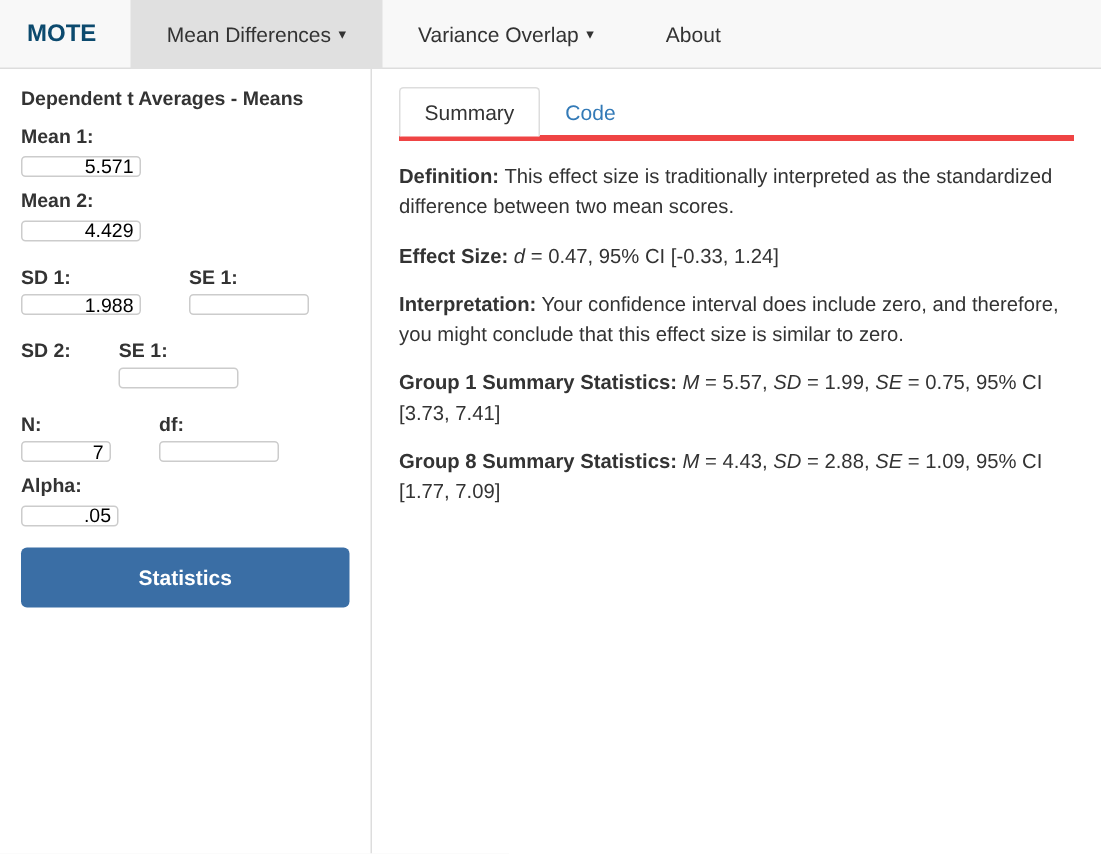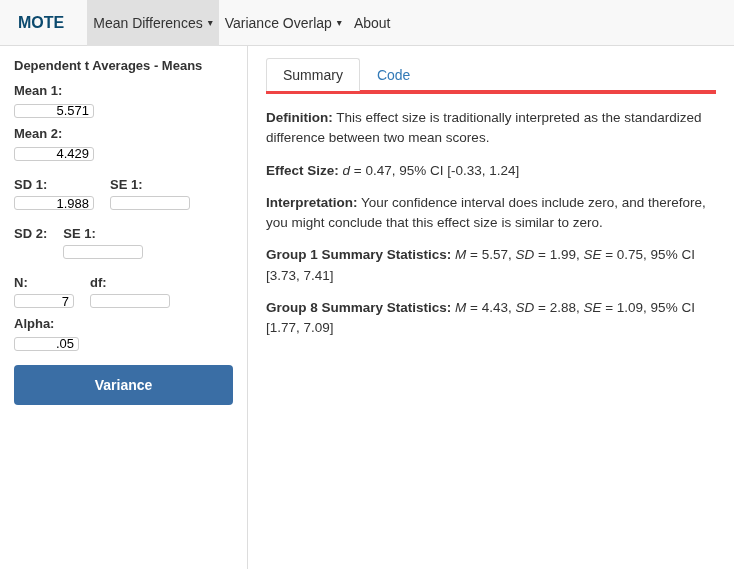--- a/index.html
+++ b/index.html
@@ -17,21 +17,21 @@
     .navbar-brand {
       font-weight: bold;
       font-size: 16px;
       color: #0c4a6e;
       margin-right: 15px;
       padding: 0 8px;
     }
     .nav-item {
       display: flex;
       align-items: center;
-      padding: 0 6px;
+      padding: 0 24px;
       height: 46px;
       cursor: pointer;
       font-size: 14px;
       color: #333;
       position: relative;
     }
     .nav-item.active { background: #e0e0e0; }
     .nav-dropdown-arrow {
       margin-left: 5px;
       font-size: 10px;
@@ -69,21 +69,21 @@
       height: 14px;
       border: 1px solid #ccc;
       border-radius: 3px;
       padding: 4px 4px;
       font-size: 13px;
       background: #fff;
       text-align: right;
     }
     .row-two {
       display: flex;
-      gap: 16px;
+      gap: 32px;
       align-items: flex-start;
     }
     .field-group {
       display: flex;
       flex-direction: column;
     }
     .calculate-btn {
       margin-top: 14px;
       width: 100%;
       height: 40px;
@@ -194,21 +194,21 @@
       </div>
       <div class="field-group">
         <div class="field-label">df:</div>
         <input class="input-field" type="text" value="" style="">
       </div>
     </div>
 
     <div class="field-label">Alpha:</div>
     <input class="input-field" type="text" value=".05" style="width: 65px;">
 
-    <button class="calculate-btn">Variance</button>
+    <button class="calculate-btn">Statistics</button>
   </div>
 
   <div class="right-panel">
 
     <div class="tabs">
       <div class="tab active">Summary</div>
       <div class="tab">Code</div>
     </div>
 
     <div class="content-area">

